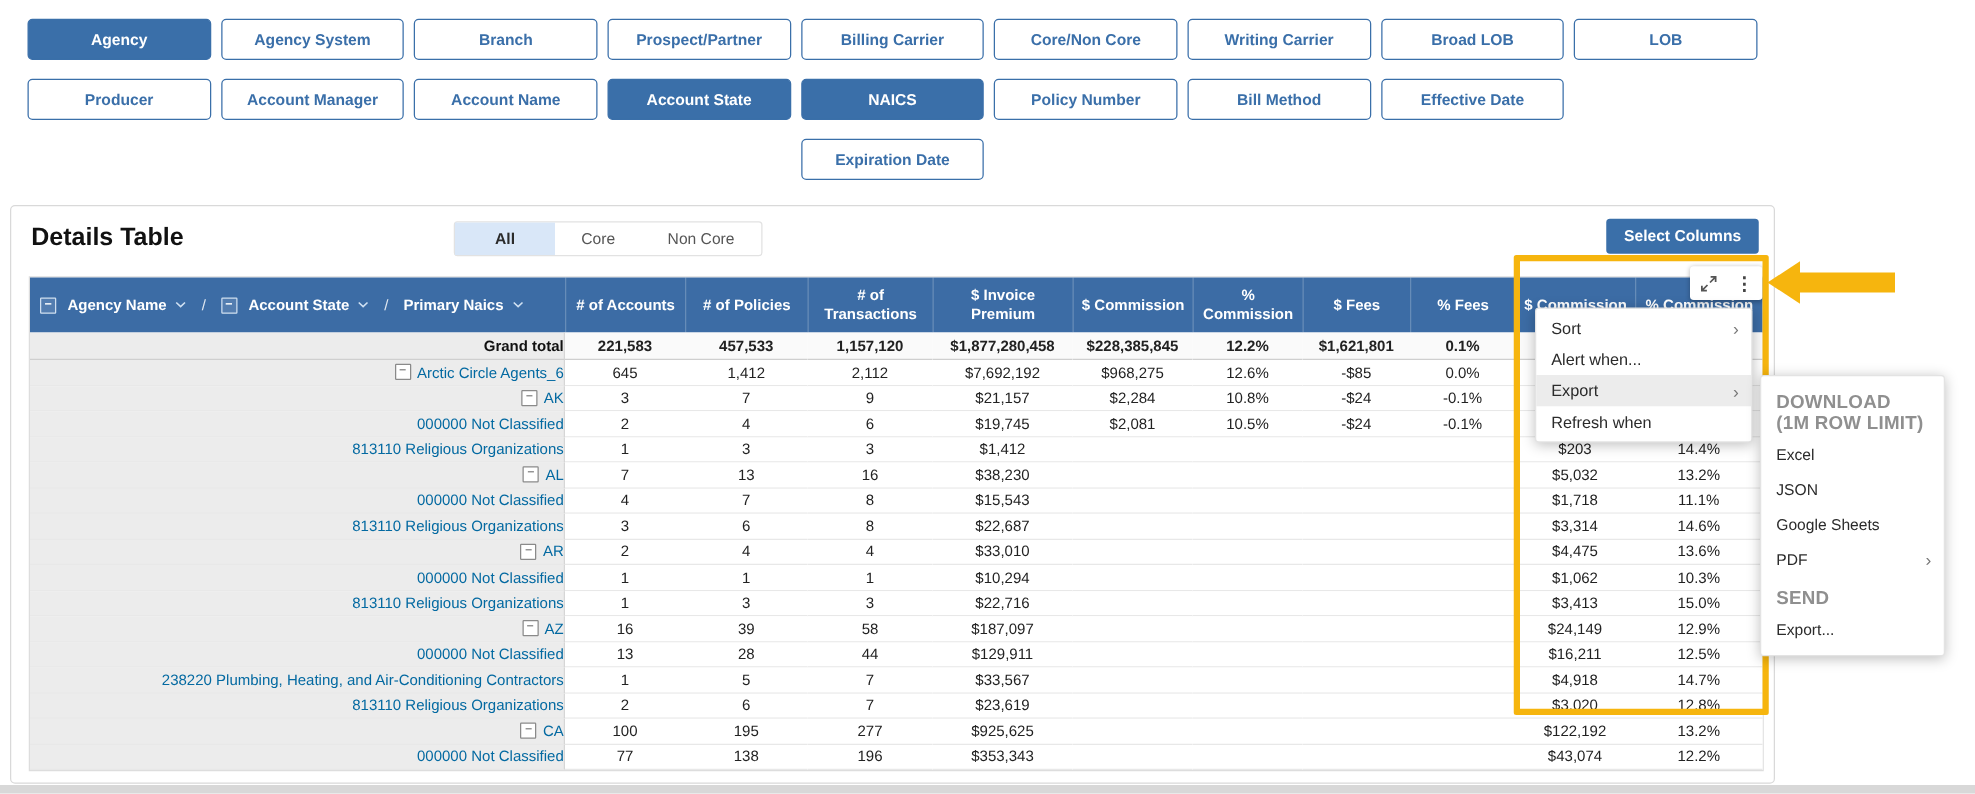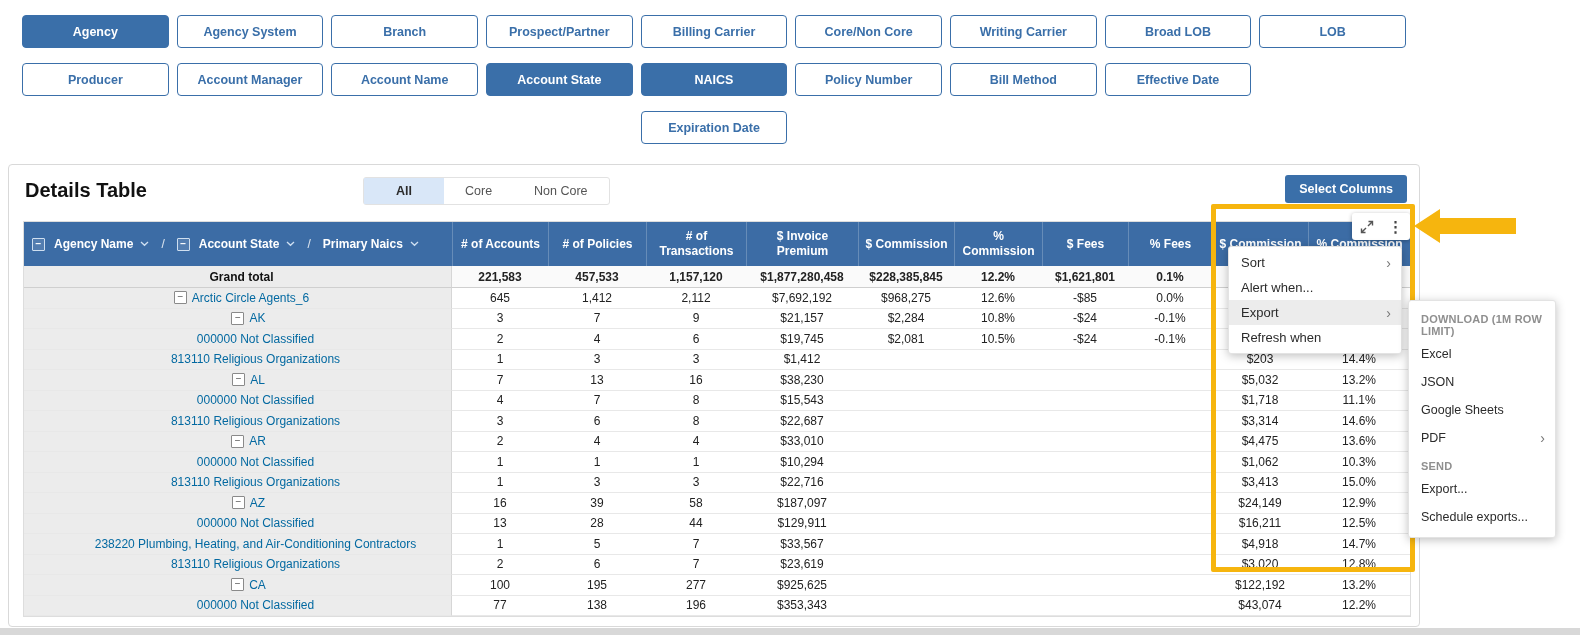--- a/index.html
+++ b/index.html
@@ -34,42 +34,42 @@
   .th.first{justify-content:flex-start;padding-left:8px;border-left:none;gap:5px;white-space:nowrap;}
   .slash{margin:0 7px;color:rgba(255,255,255,.85);font-weight:400;}
   .hchev{color:#cfe0f2;display:inline-flex;margin-left:2px;}
   .cbox{width:11px;height:11px;border:1px solid #8a8a8a;border-radius:1px;font-size:10px;line-height:10px;
     text-align:center;color:#555;margin-right:5px;flex:none;background:#fff;display:inline-block;}
   .cbox.hdr{border-color:#cfdff0;background:rgba(255,255,255,.12);color:#fff;margin-right:4px;}
   .trow{height:20.5px;}
   .trow.grand{height:22px;}
   .cell{display:flex;align-items:center;justify-content:center;font-size:12px;color:#222;
     border-bottom:1px solid #e8e8e8;box-sizing:border-box;overflow:hidden;background:#fff;}
-  .cell.rowhead{justify-content:center;background:#ececec;border-right:1px solid #d6d6d6;white-space:nowrap;}
+  .cell.rowhead{justify-content:flex-end;background:#ececec;border-right:1px solid #d6d6d6;white-space:nowrap;}
   .rowlabel{color:#0369a1;}
   .grand .cell{font-weight:700;background:#fafafa;border-bottom:1px solid #cfcfcf;}
   .grand .cell.rowhead{background:#ececec;}
   .grand .rowlabel{color:#111;}
 
   
   .hover-toolbar{position:absolute;left:1352px;top:213px;width:58px;height:27px;background:#fff;border-radius:3px;
     box-shadow:0 1px 4px rgba(0,0,0,.3);display:flex;align-items:center;justify-content:space-around;z-index:30;}
   .tool{display:inline-flex;align-items:center;justify-content:center;width:22px;height:22px;}
   .kebab{font-size:15px;font-weight:700;color:#444;}
 
   
   .menu{position:absolute;left:1228px;top:246px;width:174px;background:#fff;border:1px solid #e3e3e3;
     border-radius:3px;box-shadow:0 2px 10px rgba(0,0,0,.25);padding:3px 0;z-index:45;box-sizing:border-box;}
   .menu-item{height:25px;display:flex;align-items:center;justify-content:space-between;
     padding:0 10px 0 12px;font-size:13px;color:#2b2b2b;}
   .menu-item.hover{background:#ececec;}
   .mi-arrow{color:#777;font-size:14px;line-height:1;}
   .submenu{position:absolute;left:1408px;top:300px;width:148px;background:#fff;border:1px solid #e3e3e3;
     border-radius:3px;box-shadow:0 2px 10px rgba(0,0,0,.25);padding:4px 0 6px;z-index:50;box-sizing:border-box;}
-  .sub-header{padding:8px 12px 3px;font-size:11px;letter-spacing:.2px;color:#8f8f8f;font-weight:700;}
+  .sub-header{padding:8px 12px 3px;font-size:15px;letter-spacing:.2px;color:#8f8f8f;font-weight:700;}
   .sub-item{height:28px;display:flex;align-items:center;justify-content:space-between;
     padding:0 10px 0 12px;font-size:12.5px;color:#2b2b2b;}
 
   
   .ann-rect{position:absolute;left:1211px;top:204px;width:204px;height:368px;border:5px solid var(--annotation-yellow,#f6b50e);
     border-radius:2px;z-index:40;box-sizing:border-box;pointer-events:none;}
   .ann-arrow-head{position:absolute;left:1414px;top:209px;width:0;height:0;border-top:17px solid transparent;
     border-bottom:17px solid transparent;border-right:26px solid var(--annotation-yellow,#f6b50e);z-index:60;}
   .ann-arrow-shaft{position:absolute;left:1438px;top:218px;width:78px;height:16px;
     background:var(--annotation-yellow,#f6b50e);z-index:60;}
@@ -454,22 +454,19 @@
       <span data-interactable="false">Google Sheets</span>
     </div>
     <div class="sub-item" data-interactable="true">
       <span data-interactable="false">PDF</span>
       <span class="mi-arrow" data-interactable="false">›</span>
     </div>
     <div class="sub-header" data-interactable="false">SEND</div>
     <div class="sub-item" data-interactable="true">
       <span data-interactable="false">Export...</span>
     </div>
-    <div class="sub-item" data-interactable="true">
-      <span data-interactable="false">Schedule exports...</span>
-    </div>
   </div>
 
 <div class="ann-rect" data-interactable="false"></div>
 <div class="ann-arrow-head" data-interactable="false"></div>
 <div class="ann-arrow-shaft" data-interactable="false"></div>
 
 <div class="bottom-strip" data-interactable="false"></div>
 
 </body></html>

